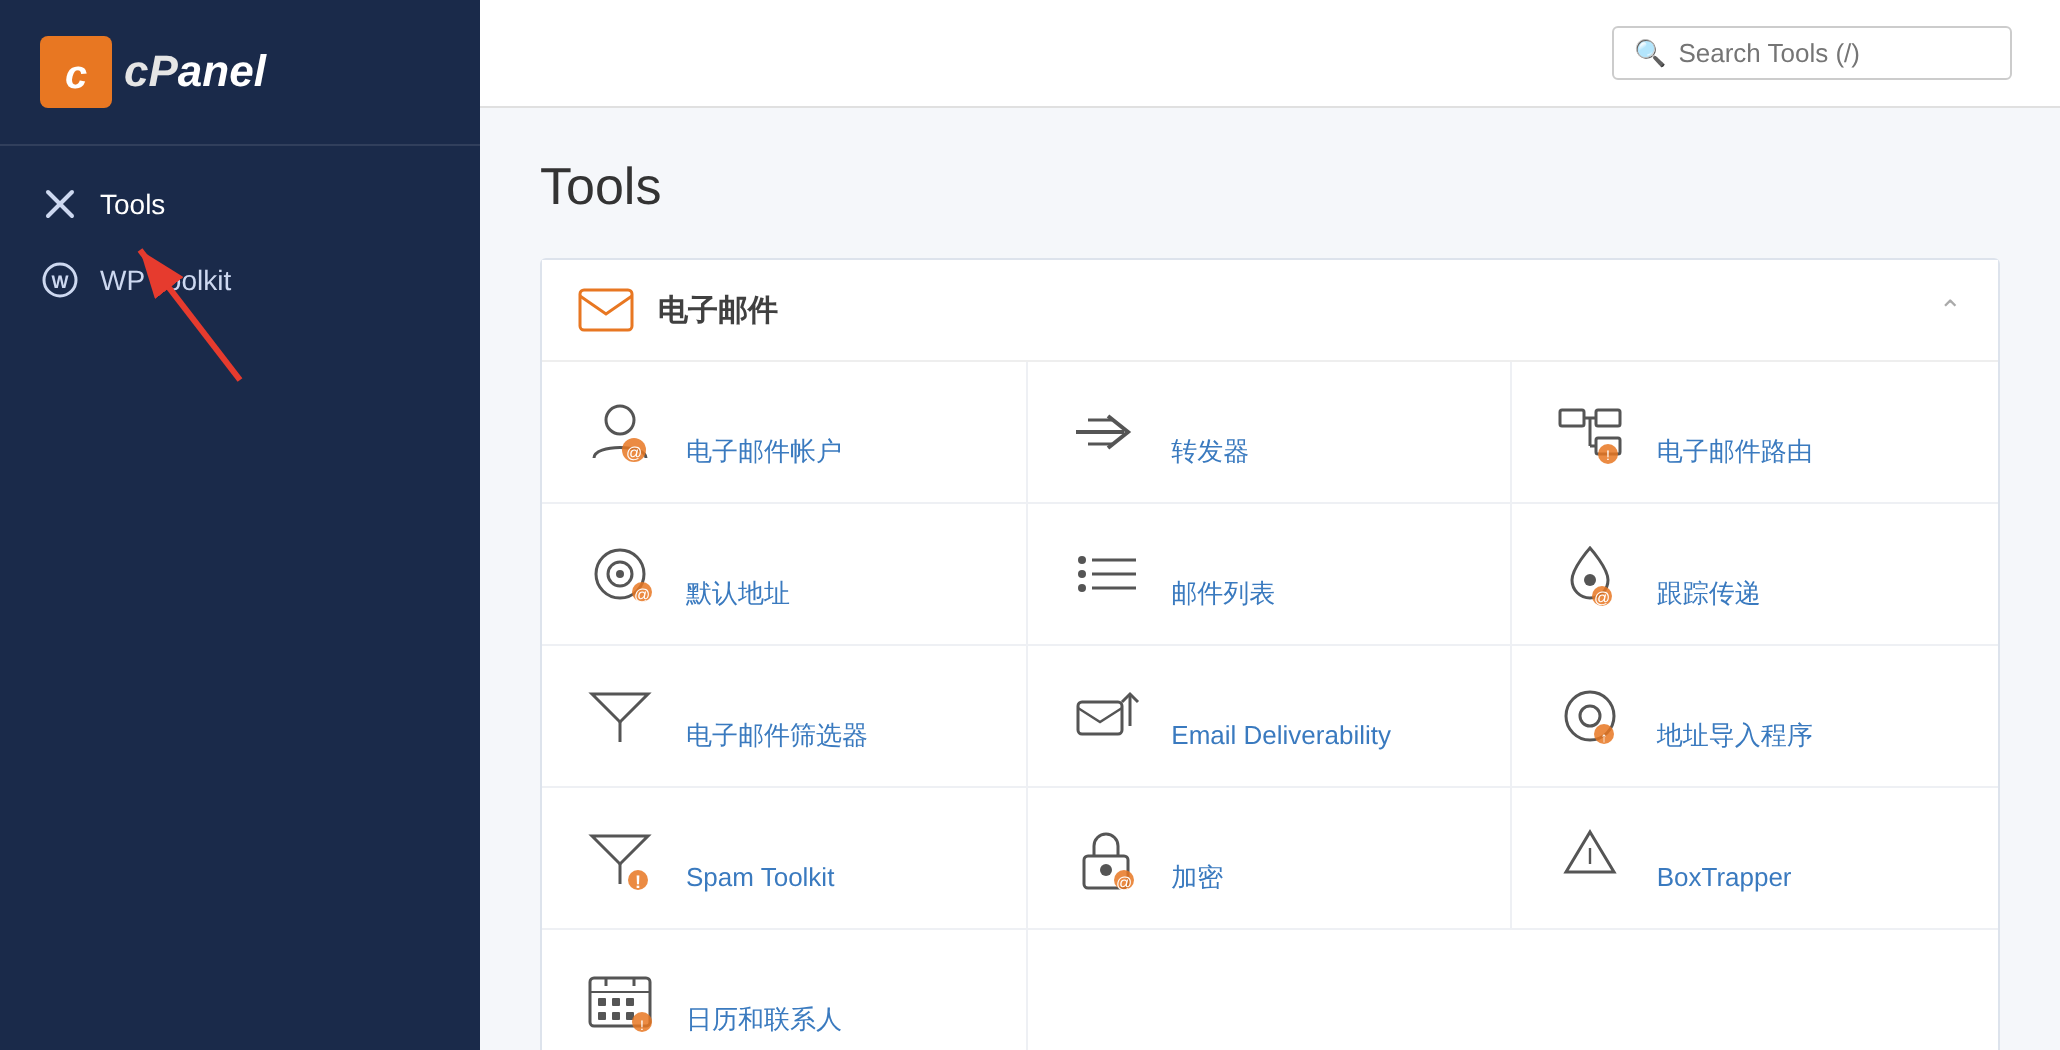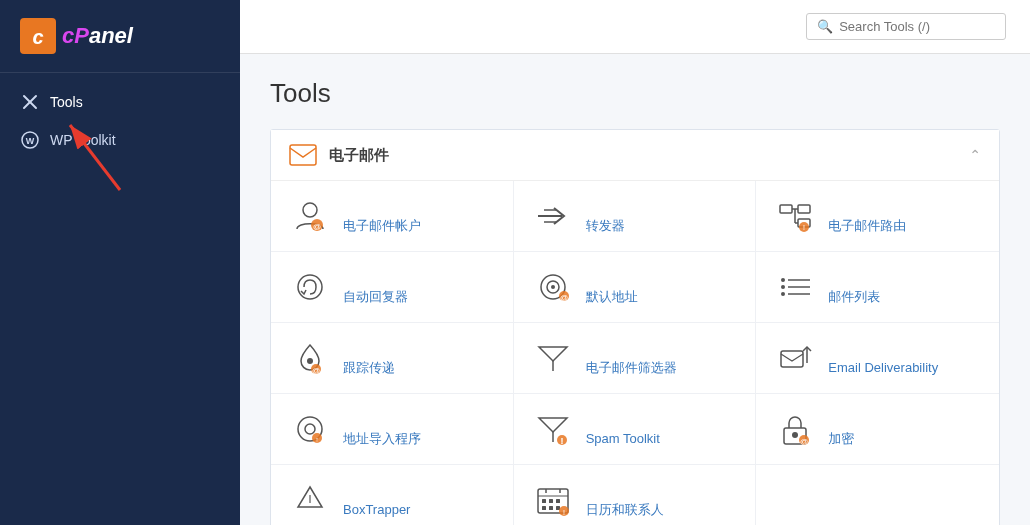--- a/index.html
+++ b/index.html
@@ -24,21 +24,21 @@
       display: flex;
       align-items: center;
       gap: 6px;
     }
     .cpanel-logo-text {
       font-size: 22px;
       font-weight: 700;
       color: #fff;
       letter-spacing: 0;
     }
-    .cpanel-logo-text span.cp { color: #d946ef; font-style: italic; }
+    .cpanel-logo-text span.cp { color: #e5e5e5; font-style: italic; }
     .cpanel-logo-text span.anel { color: #fff; font-style: italic; }
 
     .sidebar-nav {
       padding: 10px 0;
     }
     .sidebar-item {
       display: flex;
       align-items: center;
       gap: 10px;
       padding: 10px 20px;
@@ -286,30 +286,20 @@
               <line x1="16" y1="12" x2="22" y2="12" stroke="#555" stroke-width="1.5"></line>
               <line x1="19" y1="12" x2="19" y2="26" stroke="#555" stroke-width="1.5"></line>
               <line x1="19" y1="26" x2="22" y2="26" stroke="#555" stroke-width="1.5"></line>
               <circle cx="28" cy="30" r="5" fill="#e87722" opacity="0.85"></circle>
               <text x="28" y="33" text-anchor="middle" font-size="7" fill="white" font-family="Arial">!</text>
             </svg>
           </div>
           <span class="tool-label">电子邮件路由</span>
         </div>
 
-        <div class="tool-item">
-          <div class="tool-icon">
-            <svg width="38" height="38" viewBox="0 0 38 38" fill="none">
-              <circle cx="19" cy="19" r="12" stroke="#555" stroke-width="1.5"></circle>
-              <path d="M13 19 Q13 12 19 12 Q25 12 25 19 Q25 26 19 26" stroke="#555" stroke-width="1.5" fill="none"></path>
-              <polyline points="15,22 13,26 10,23" stroke="#555" stroke-width="1.5" fill="none"></polyline>
-            </svg>
-          </div>
-          <span class="tool-label">自动回复器</span>
-        </div>
 
         <div class="tool-item">
           <div class="tool-icon">
             <svg width="38" height="38" viewBox="0 0 38 38" fill="none">
               <circle cx="19" cy="19" r="12" stroke="#555" stroke-width="1.5"></circle>
               <circle cx="19" cy="19" r="6" stroke="#555" stroke-width="1.5"></circle>
               <circle cx="19" cy="19" r="2" fill="#555"></circle>
               <circle cx="30" cy="28" r="5" fill="#e87722" opacity="0.85"></circle>
               <text x="30" y="32" text-anchor="middle" font-size="8" fill="white" font-family="Arial">@</text>
             </svg>

